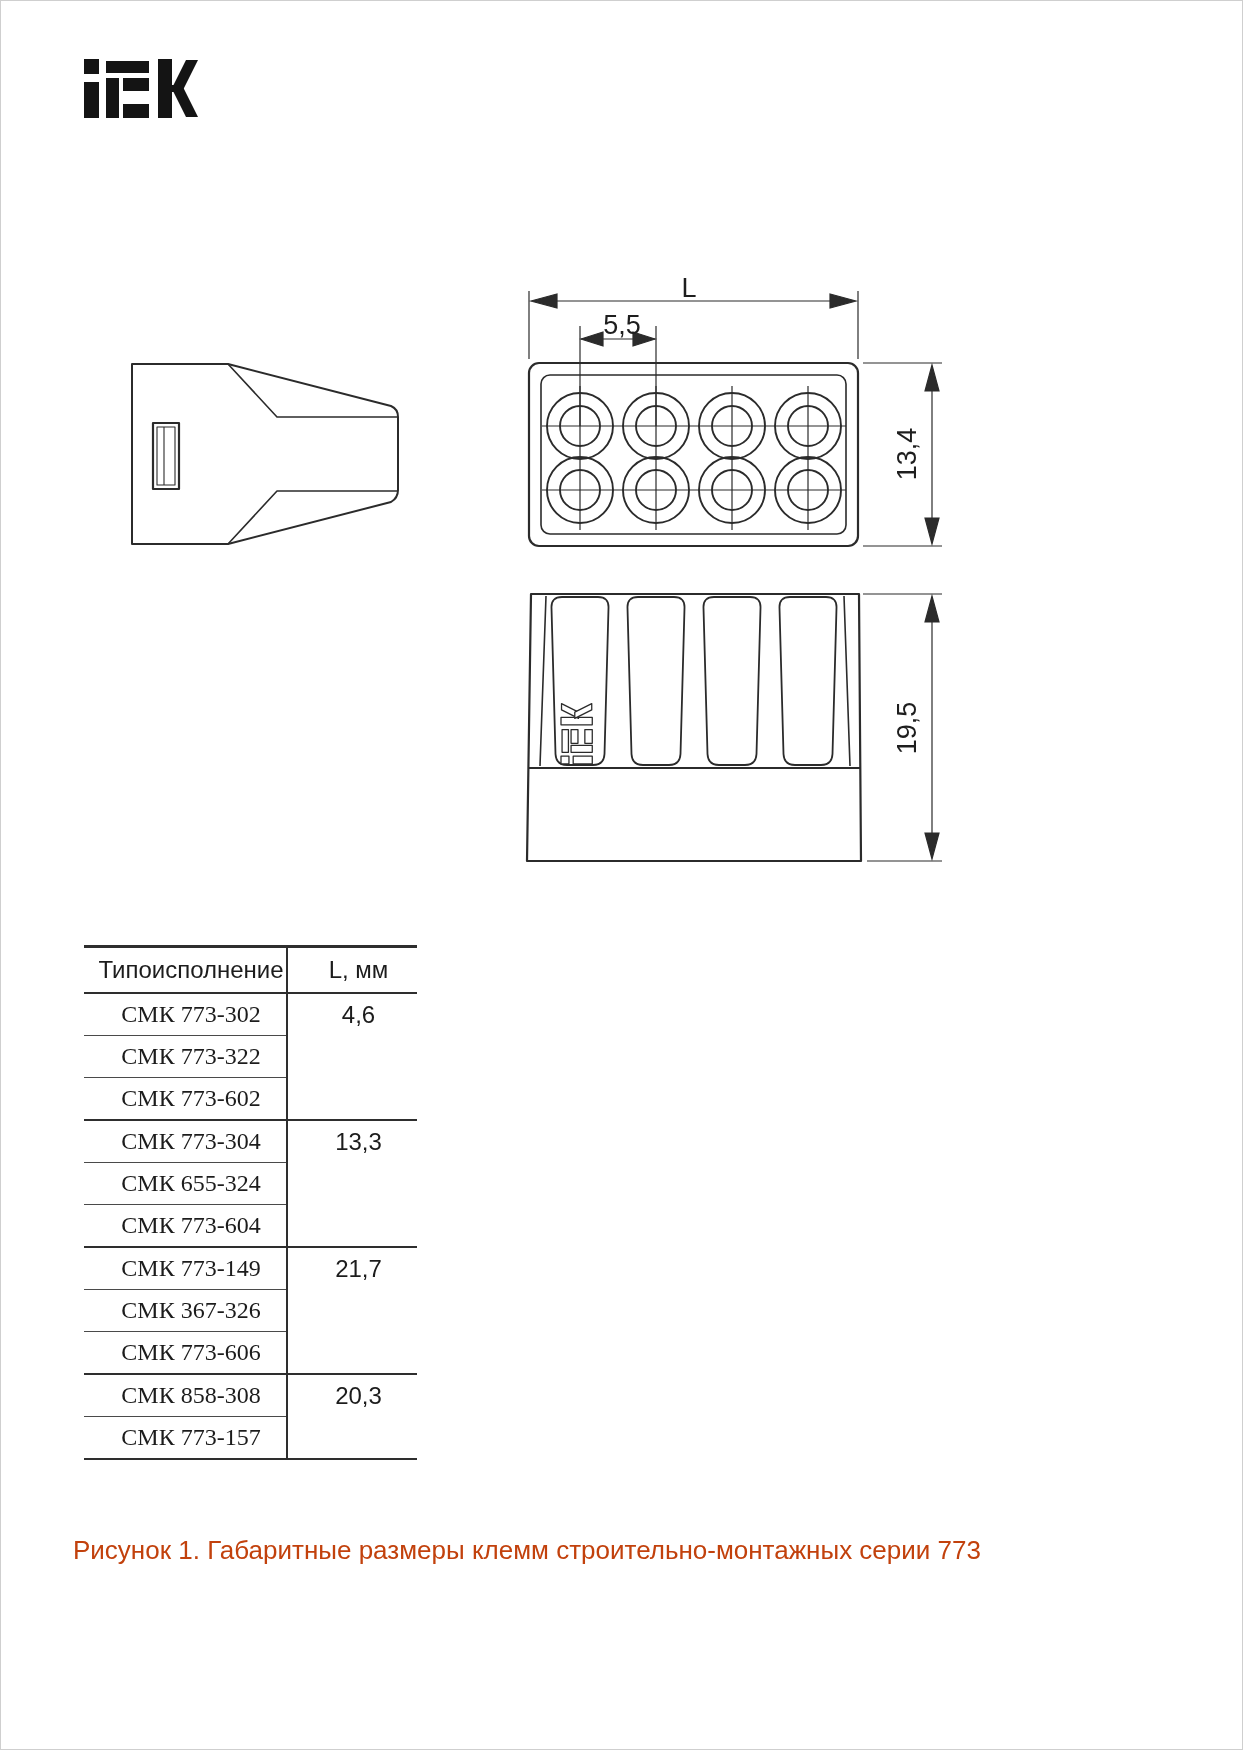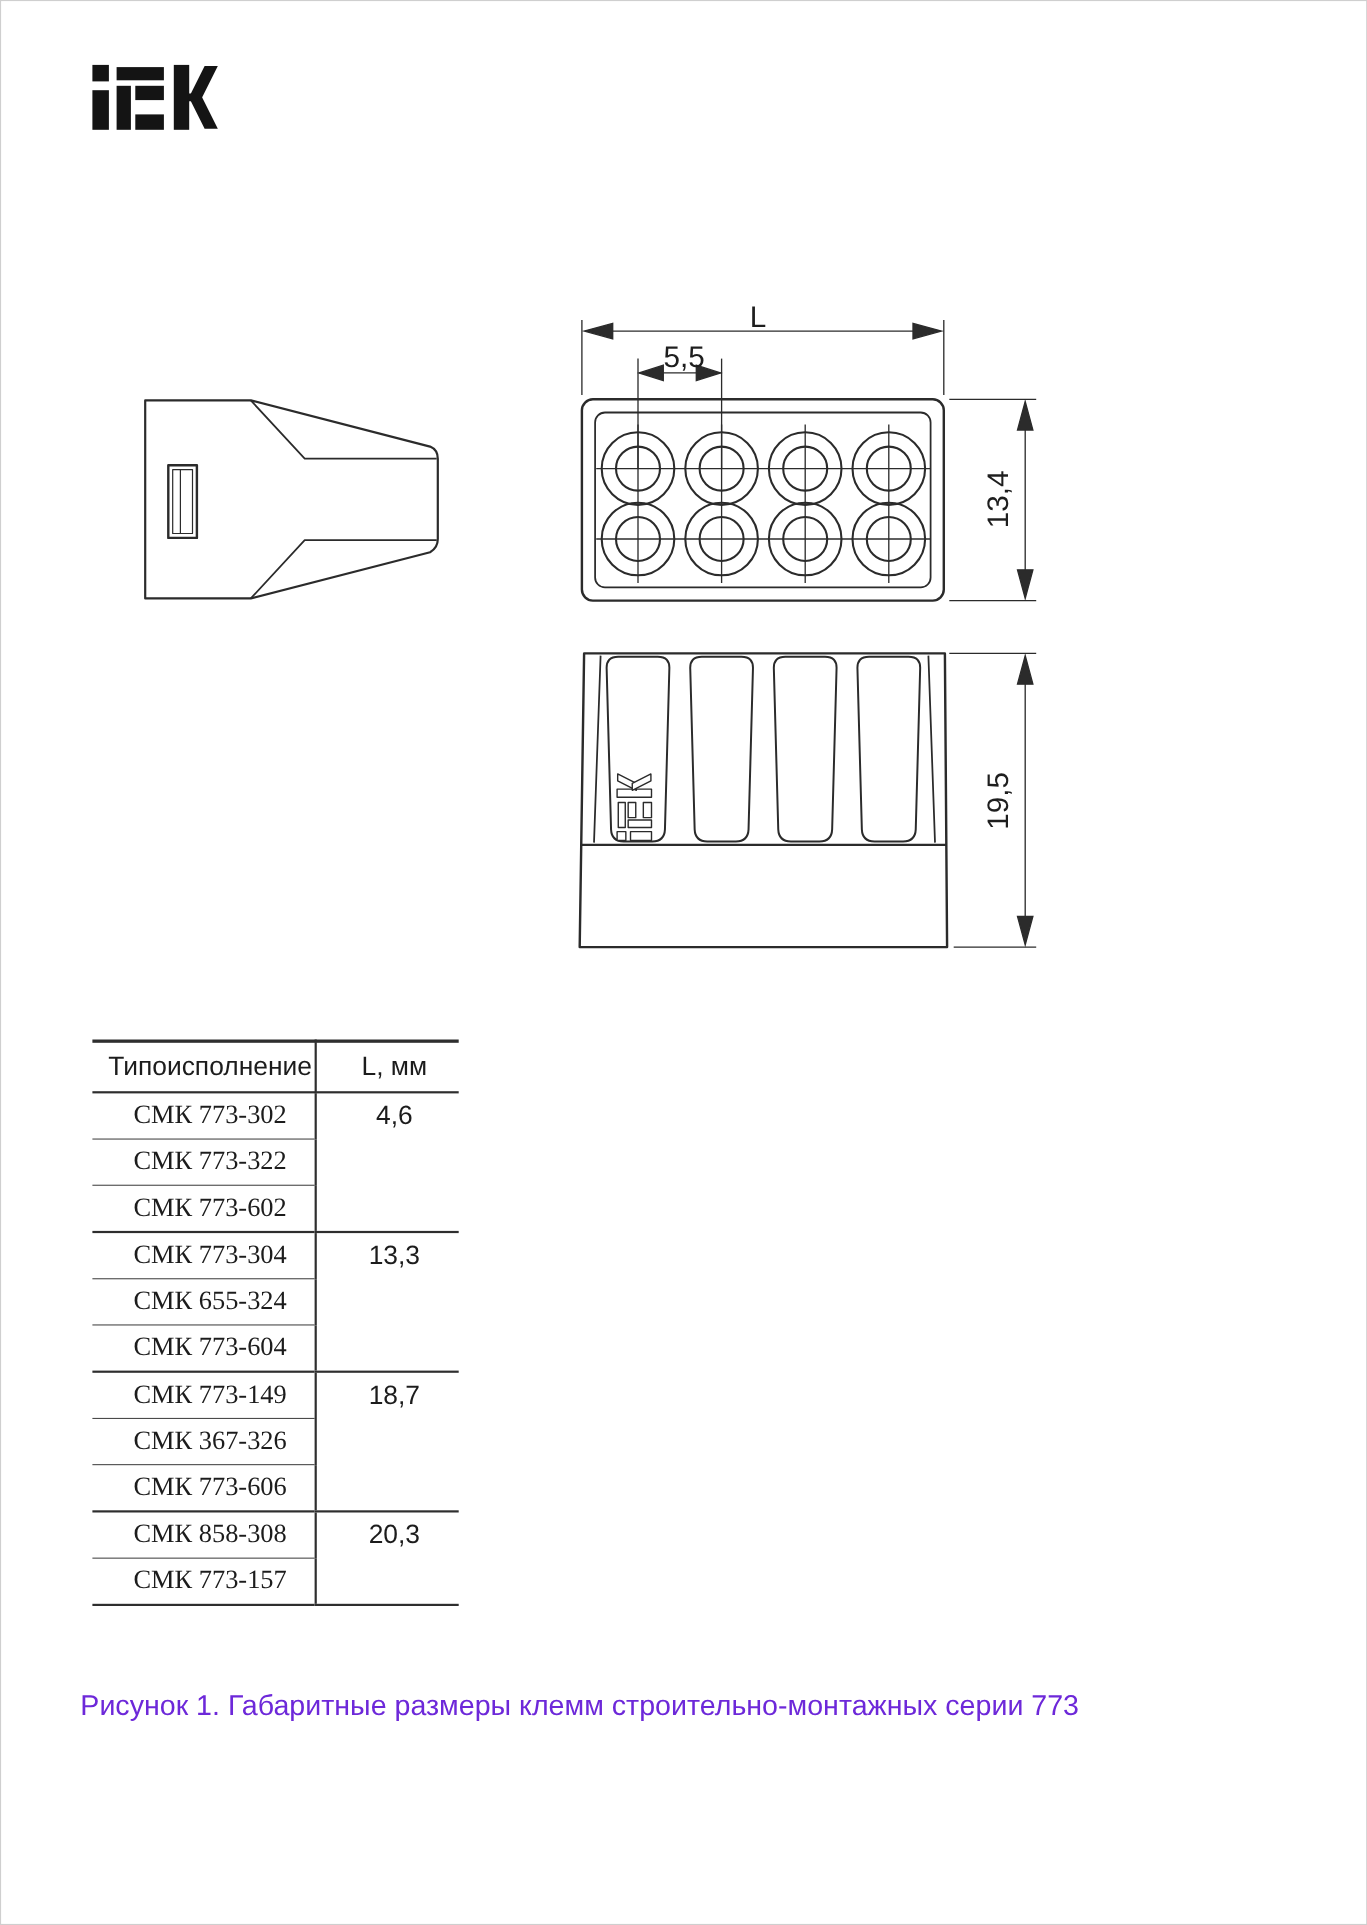--- a/index.html
+++ b/index.html
@@ -25,21 +25,21 @@
   table.spec th.c2{width:117px;}
   table.spec td.m{
     height:41px;border-right:2.5px solid #2e2e2e;
     border-bottom:1.4px solid #4a4a4a;vertical-align:middle;font-family:Liberation Serif, serif;
   }
   table.spec td.ge{border-bottom:2.5px solid #2e2e2e;}
   table.spec td.v{vertical-align:top;padding-top:7px;border-bottom:2.5px solid #2e2e2e;}
   
   .caption{
     position:absolute;left:72px;top:1534px;width:1130px;
-    font-size:26px;color:#6d28d9;white-space:nowrap;
+    font-size:26px;color:#c2410c;white-space:nowrap;
   }
 </style>
 </head>
 <body>
 
 <div class="page">
 
   <svg class="draw" width="1243" height="1750" viewBox="0 0 1243 1750">
     <defs>
       <g id="ieklogo">
@@ -180,21 +180,21 @@
     </tr>
     <tr>
       <td class="m">СМК 655-324</td>
     </tr>
     <tr>
       <td class="m ge">СМК 773-604</td>
     </tr>
 
     <tr>
       <td class="m">СМК 773-149</td>
-      <td class="v" rowspan="3">18,7</td>
+      <td class="v" rowspan="3">21,7</td>
     </tr>
     <tr>
       <td class="m">СМК 367-326</td>
     </tr>
     <tr>
       <td class="m ge">СМК 773-606</td>
     </tr>
 
     <tr>
       <td class="m">СМК 858-308</td>

